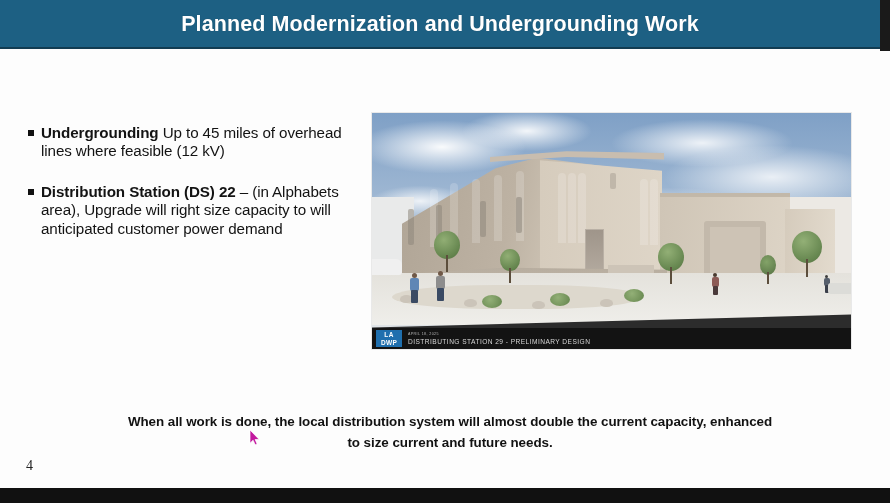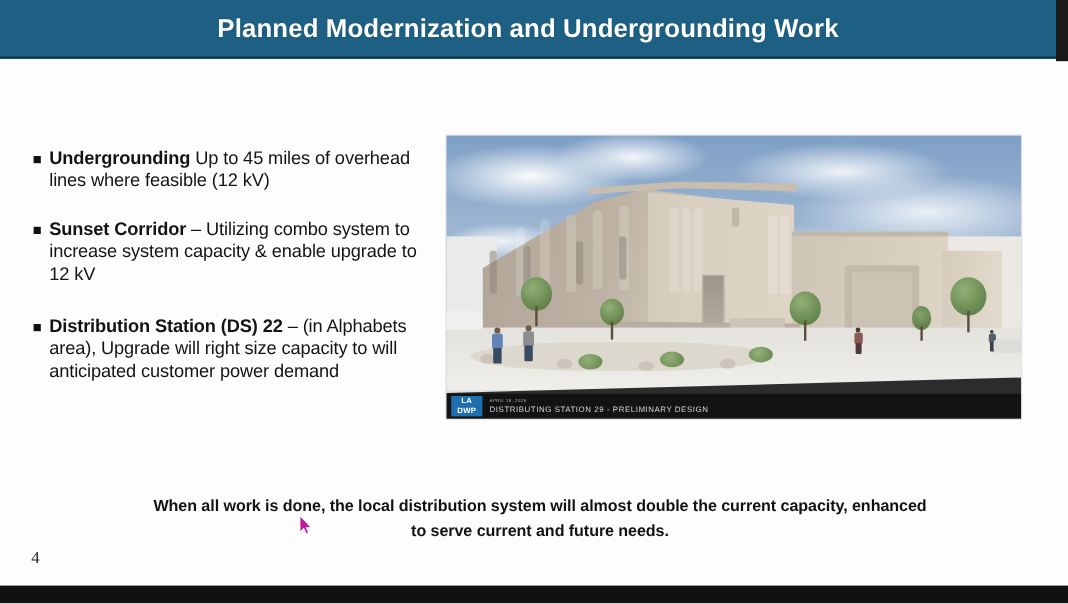--- a/index.html
+++ b/index.html
@@ -215,26 +215,20 @@
 
   <div class="bullets">
 
     <div class="bullet">
       <span class="bullet-marker">
           <i></i>
         </span>
       <span class="bullet-body"><b>Undergrounding</b><span> Up to 45 miles of overhead lines where feasible (12 kV)</span></span>
     </div>
 
-    <div class="bullet" style="margin-bottom:26px;">
-      <span class="bullet-marker">
-          <i></i>
-        </span>
-      <span class="bullet-body"><b>Sunset Corridor</b><span> – Utilizing combo system to increase system capacity &amp; enable upgrade to 12 kV</span></span>
-    </div>
 
     <div class="bullet">
       <span class="bullet-marker">
           <i></i>
         </span>
       <span class="bullet-body"><b>Distribution Station (DS) 22</b><span>  – (in Alphabets area), Upgrade will right size capacity to will anticipated customer power demand</span></span>
     </div>
 
   </div>
 
@@ -336,21 +330,21 @@
         <span>LA</span>
         <span>DWP</span>
       </div>
       <div class="cap-wrap">
         <div class="cap-date">APRIL 18, 2025</div>
         <div class="cap-text">DISTRIBUTING STATION 29 - PRELIMINARY DESIGN</div>
       </div>
     </div>
   </div>
 
-  <div class="statement">When all work is done, the local distribution system will almost double the current capacity, enhanced to serve current and future needs.</div>
+  <div class="statement">When all work is done, the local distribution system will almost double the current capacity, enhanced to size current and future needs.</div>
 
   <div class="cursor">
     <svg width="12" height="16" viewBox="0 0 12 16" xmlns="http://www.w3.org/2000/svg">
       <path d="M1 0 L1 13.2 L4.1 10.2 L6.2 14.8 L8.1 13.9 L6.1 9.5 L10.2 9.5 Z" fill="#c2189e" stroke="#ffffff" stroke-width="0.7"></path>
     </svg>
   </div>
 
   <div class="page-num">4</div>
 
   <div class="footer-strip"></div>

